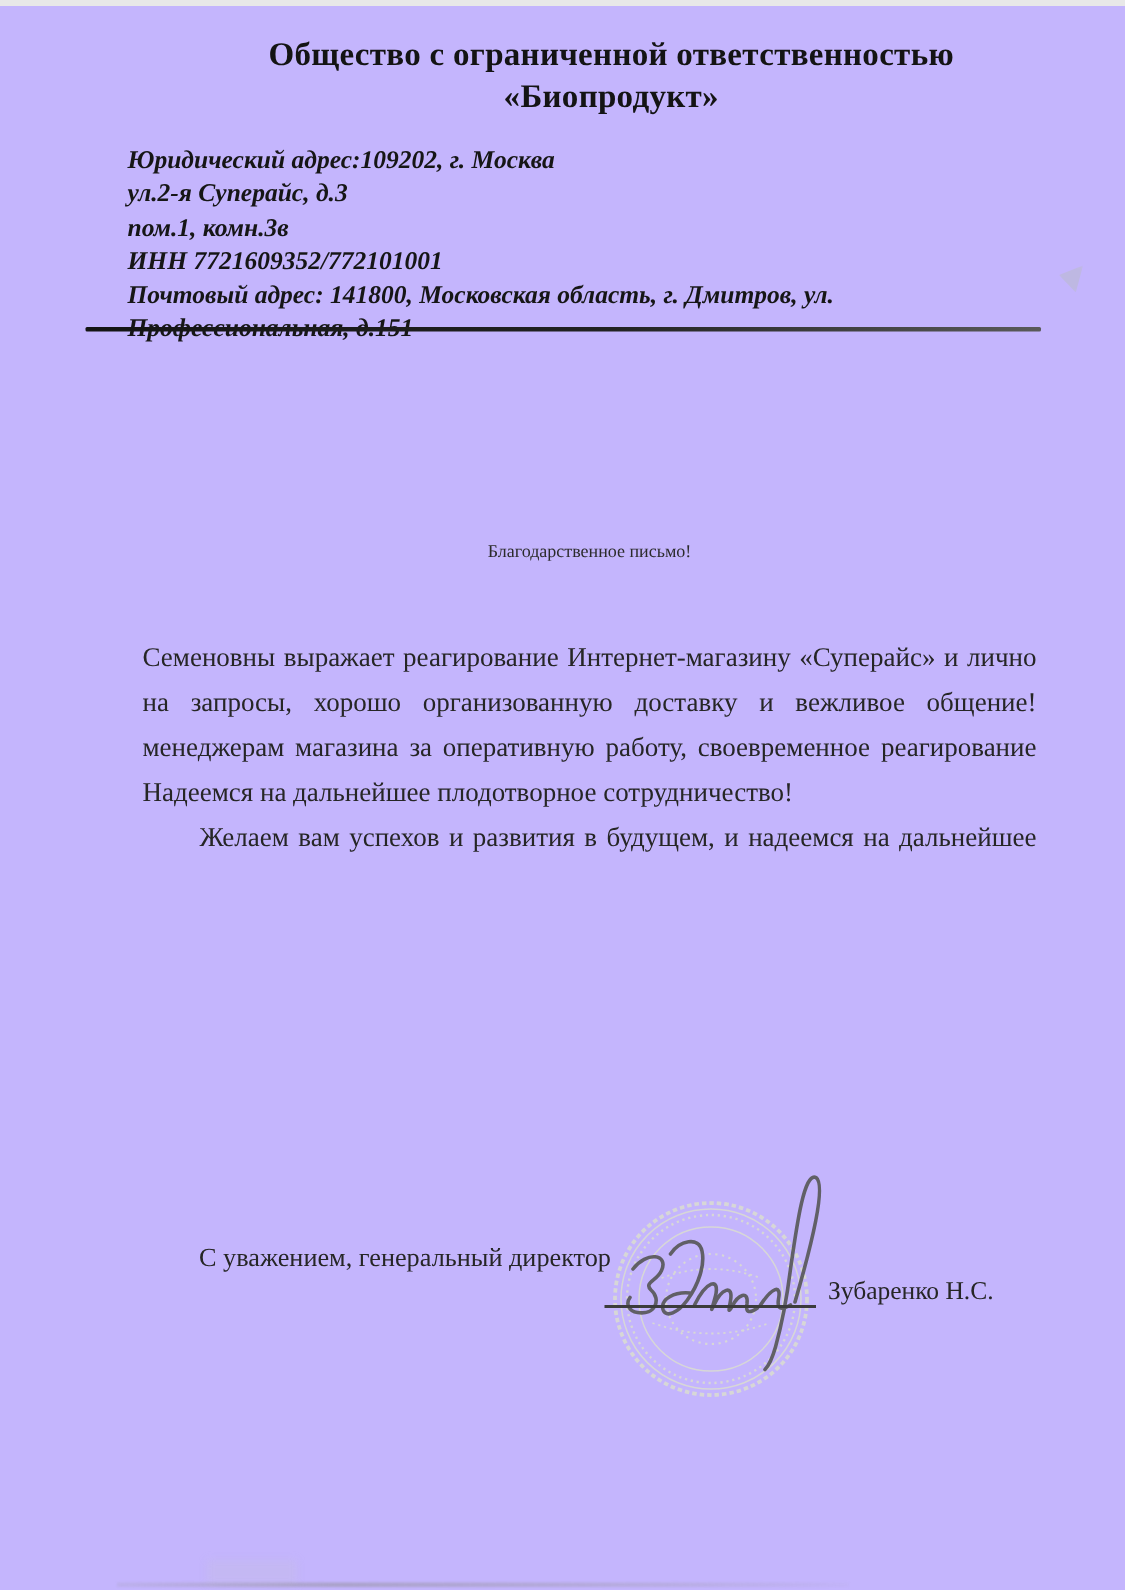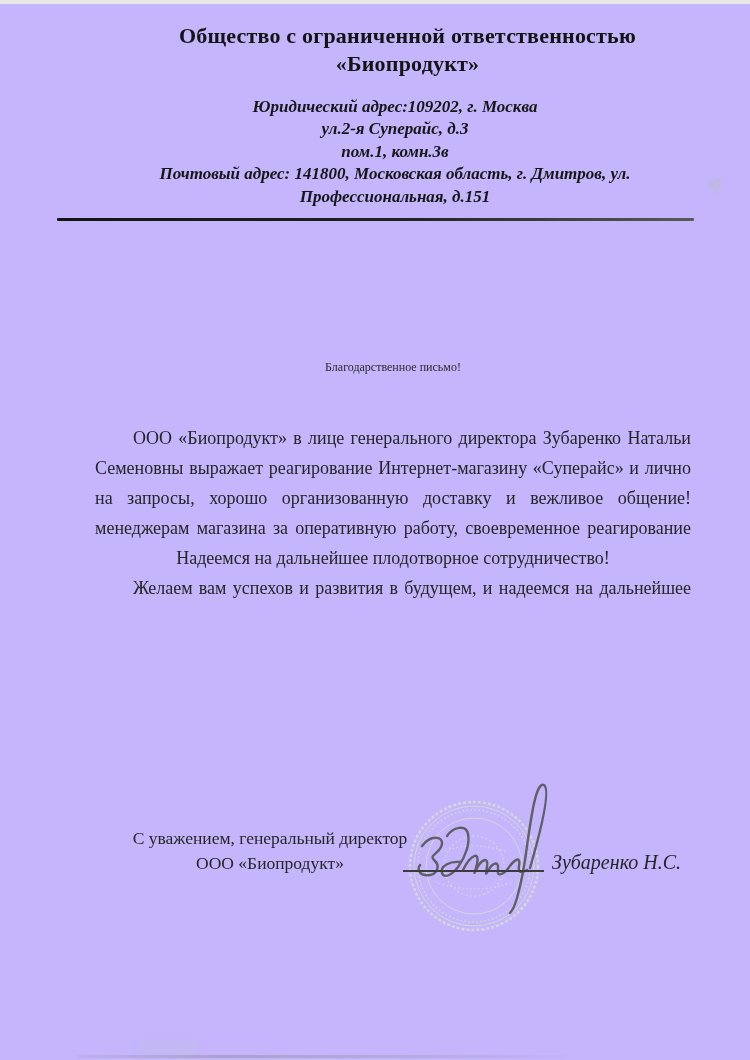--- a/index.html
+++ b/index.html
@@ -16,48 +16,47 @@
   .org-header{
     position:absolute;left:85px;top:18px;width:645px;
     text-align:center;font-weight:700;font-size:22px;line-height:28px;
     color:#141414;letter-spacing:0.2px;
   }
   
   .company-details{
     position:absolute;left:85px;top:92px;width:620px;
     font-weight:700;font-style:italic;font-size:17px;line-height:22.4px;
     color:#161616;
-    text-align:center;
   }
   .divider-rule{
     position:absolute;left:57px;top:214px;width:637px;height:3px;
     background:linear-gradient(to right,#141414 0%,#222 55%,#5a5a5a 100%);
     border-radius:1px;
   }
   
   .letter-title{
     position:absolute;left:95px;top:356px;width:596px;
     text-align:center;font-size:12px;color:#2b2b2b;
   }
   .letter-body{
     position:absolute;left:95px;top:419px;width:596px;
     font-size:18px;color:#262626;
   }
-  .bline{display:block;height:30px;line-height:30px;white-space:nowrap;text-align:center;}
+  .bline{display:block;height:30px;line-height:30px;white-space:nowrap;}
   .jline{white-space:normal;text-align:justify;text-align-last:justify;}
   .indent{padding-left:38px;}
   .indent.jline{padding-left:0;text-indent:38px;}
   
   .signoff{
     position:absolute;left:110px;top:822px;width:320px;
     font-size:17.5px;line-height:25px;color:#262626;text-align:center;
   }
   .signer-name{
     position:absolute;left:552px;top:847px;
-    font-size:20px;color:#262626;white-space:nowrap;font-style:italic;
+    font-size:17px;color:#262626;white-space:nowrap;
   }
   .signature-area{position:absolute;left:395px;top:770px;width:290px;height:195px;}
   .signature-underline{
     position:absolute;left:403px;top:866px;width:141px;height:2px;
     background:#3c3c3c;
   }
   
   .artifact-right-smudge{
     position:absolute;left:706px;top:173px;width:16px;height:18px;
     background:#b9bdc1;
@@ -81,30 +80,30 @@
 
   <div class="org-header">
     <div>Общество с ограниченной ответственностью</div>
     <div>«Биопродукт»</div>
   </div>
 
   <div class="company-details">
     <div>Юридический адрес:109202,  г. Москва</div>
     <div>ул.2-я Суперайс, д.3</div>
     <div>пом.1, комн.3в</div>
+    <div>ИНН 7721609352/772101001</div>
     <div>Почтовый адрес: 141800, Московская область, г. Дмитров, ул.</div>
     <div>Профессиональная, д.151</div>
   </div>
 
   <div class="divider-rule"></div>
 
   <div class="letter-title">Благодарственное письмо!</div>
 
   <div class="letter-body">
-    <span class="bline jline indent">ООО «Биопродукт» в лице генерального директора Зубаренко Натальи</span>
     <span class="bline jline">Семеновны выражает реагирование Интернет-магазину «Суперайс» и лично</span>
     <span class="bline jline">на запросы, хорошо организованную доставку и вежливое общение!</span>
     <span class="bline jline">менеджерам магазина за оперативную работу, своевременное реагирование</span>
     <span class="bline">Надеемся на дальнейшее плодотворное сотрудничество!</span>
     <span class="bline jline indent">Желаем вам успехов и развития в будущем, и надеемся на дальнейшее</span>
   </div>
 
   <div class="signature-area">
     <svg width="290" height="195" viewBox="0 0 290 195">
 
@@ -125,20 +124,19 @@
         <path d="M112,96 c8,-12 14,-14 12,-4 c-1,6 1,8 8,4"></path>
         <path d="M135,94 C146,56 156,16 149,11 C141,7 136,44 132,72 C130,88 127,106 122,124 C120,131 118,136 115,139"></path>
       </g>
     </svg>
   </div>
   <div class="signature-underline"></div>
   <div class="signer-name">Зубаренко Н.С.</div>
 
   <div class="signoff">
     <div>С уважением, генеральный директор</div>
-    <div>ООО «Биопродукт»</div>
   </div>
 
   <div class="artifact-right-smudge"></div>
   <div class="artifact-bottom-patch"></div>
   <div class="artifact-bottom-smear"></div>
 
 </div>
 
 </body></html>

